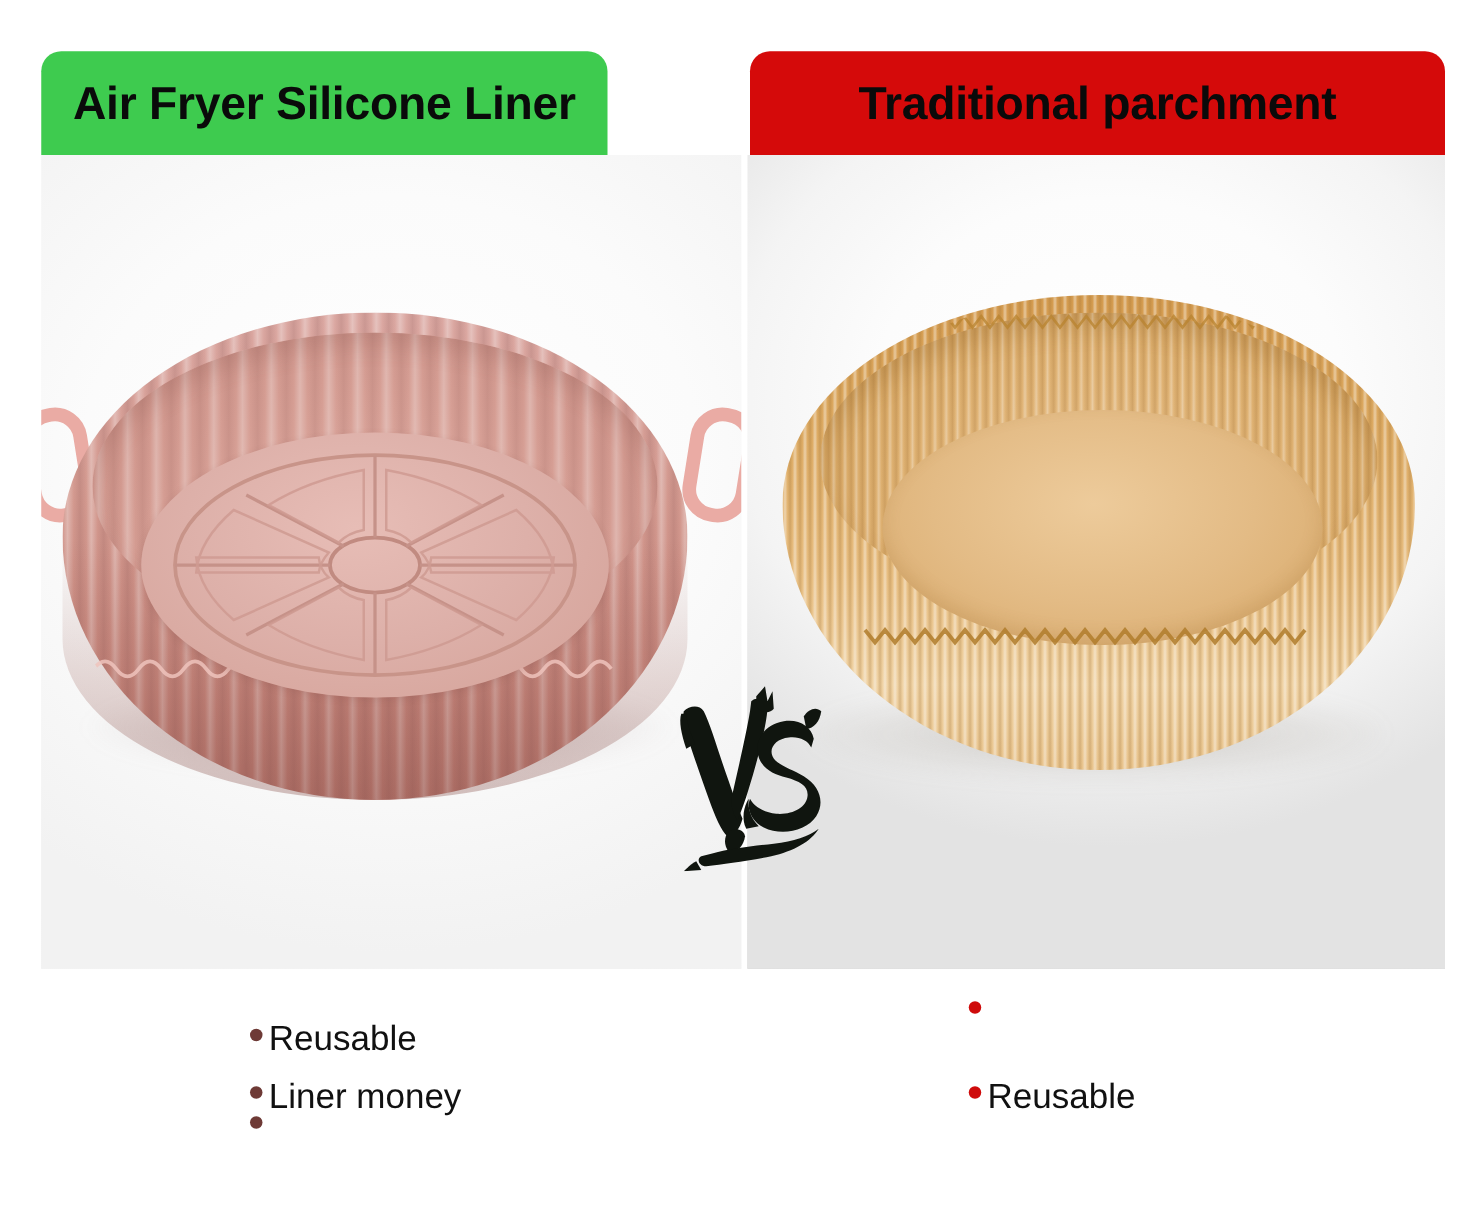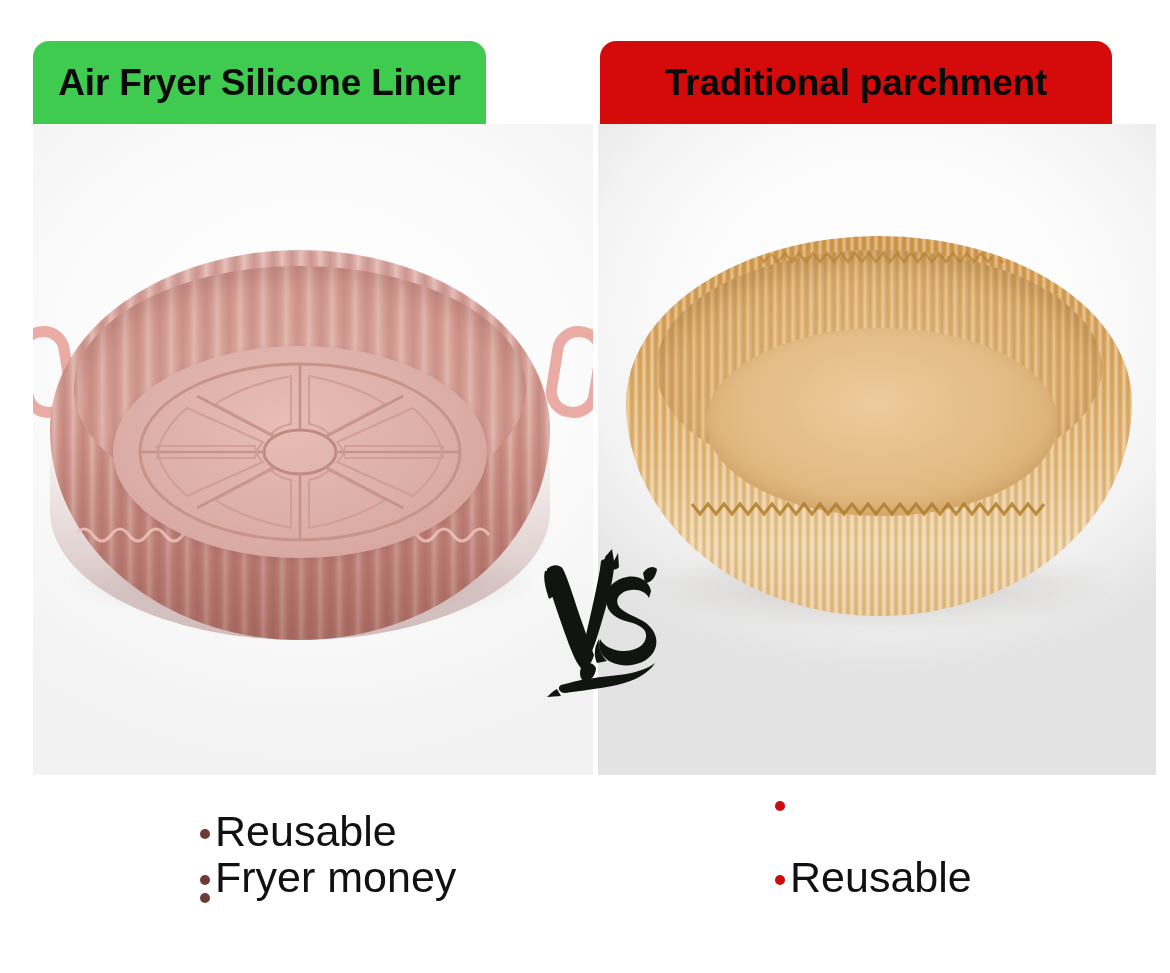--- a/index.html
+++ b/index.html
@@ -25,21 +25,21 @@
     position: absolute;
     top: 41px;
     height: 83px;
     border-radius: 16px 16px 0 0;
     display: flex;
     align-items: center;
     justify-content: center;
     overflow: hidden;
   }
   #banner-left  { left: 33px;  width: 453px; background: #3ecb4f; }
-  #banner-right { left: 600px; width: 512px; background: #d50a0a; justify-content: center; }
+  #banner-right { left: 600px; width: 556px; background: #d50a0a; justify-content: center; }
 
   .banner-text {
     font-size: 37px;
     font-weight: bold;
     color: #0a0a0a;
     letter-spacing: -0.2px;
     white-space: nowrap;
     line-height: 1;
   }
 
@@ -218,21 +218,21 @@
     border-radius: 50%;
     margin-right: 5px;
     flex: 0 0 auto;
     position: relative;
     top: -7px;
   }
   #bullets-left  .dot { background: #6e3a36; }
   #bullets-right .dot { background: #cf0b0b; }
 
   .bullet-text {
-    font-size: 43px;
+    font-size: 28px;
     color: #111111;
     line-height: 46px;
     white-space: nowrap;
   }
 </style>
 </head>
 <body>
 
 <div id="stage">
 
@@ -368,21 +368,21 @@
     </svg>
   </div>
 
   <div class="bullets" id="bullets-left">
     <div class="bullet-row">
       <span class="dot"></span>
       <span class="bullet-text">Reusable</span>
     </div>
     <div class="bullet-row">
       <span class="dot"></span>
-      <span class="bullet-text">Fryer money</span>
+      <span class="bullet-text">Liner money</span>
     </div>
     <div class="bullet-row">
       <span class="dot"></span>
     </div>
   </div>
 
   <div class="bullets" id="bullets-right">
     <div class="bullet-row">
       <span class="dot"></span>
     </div>

